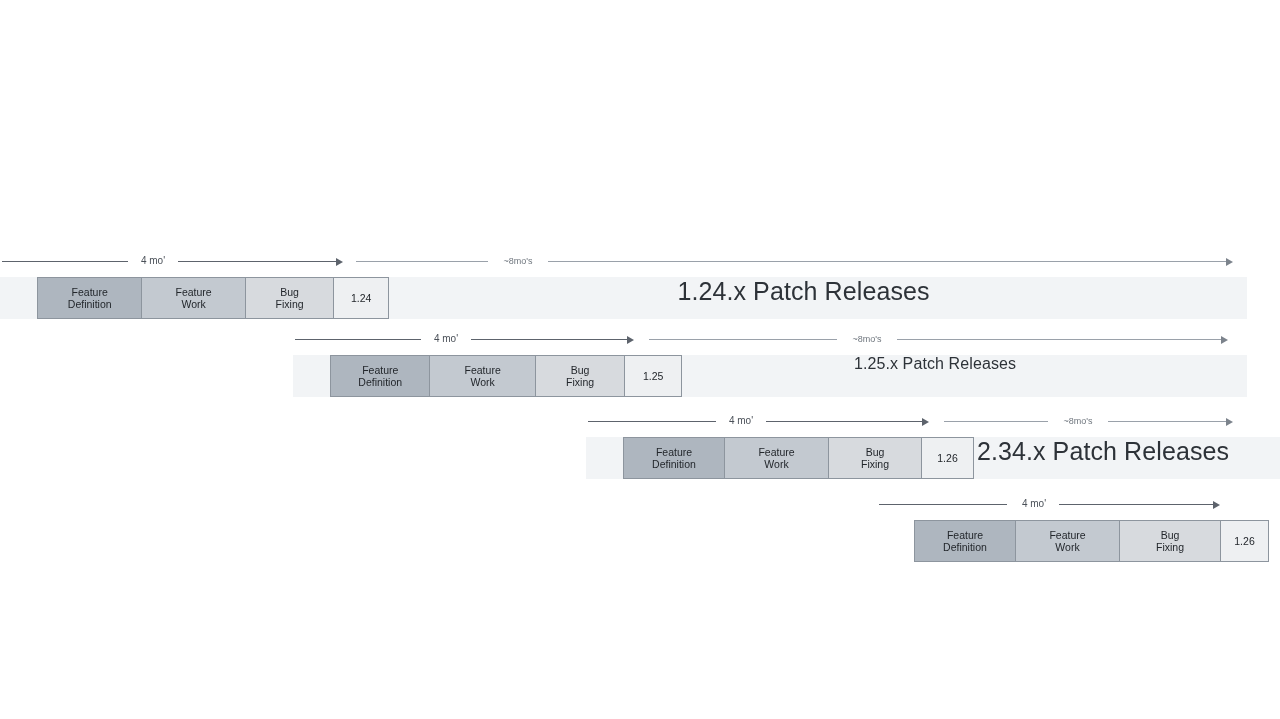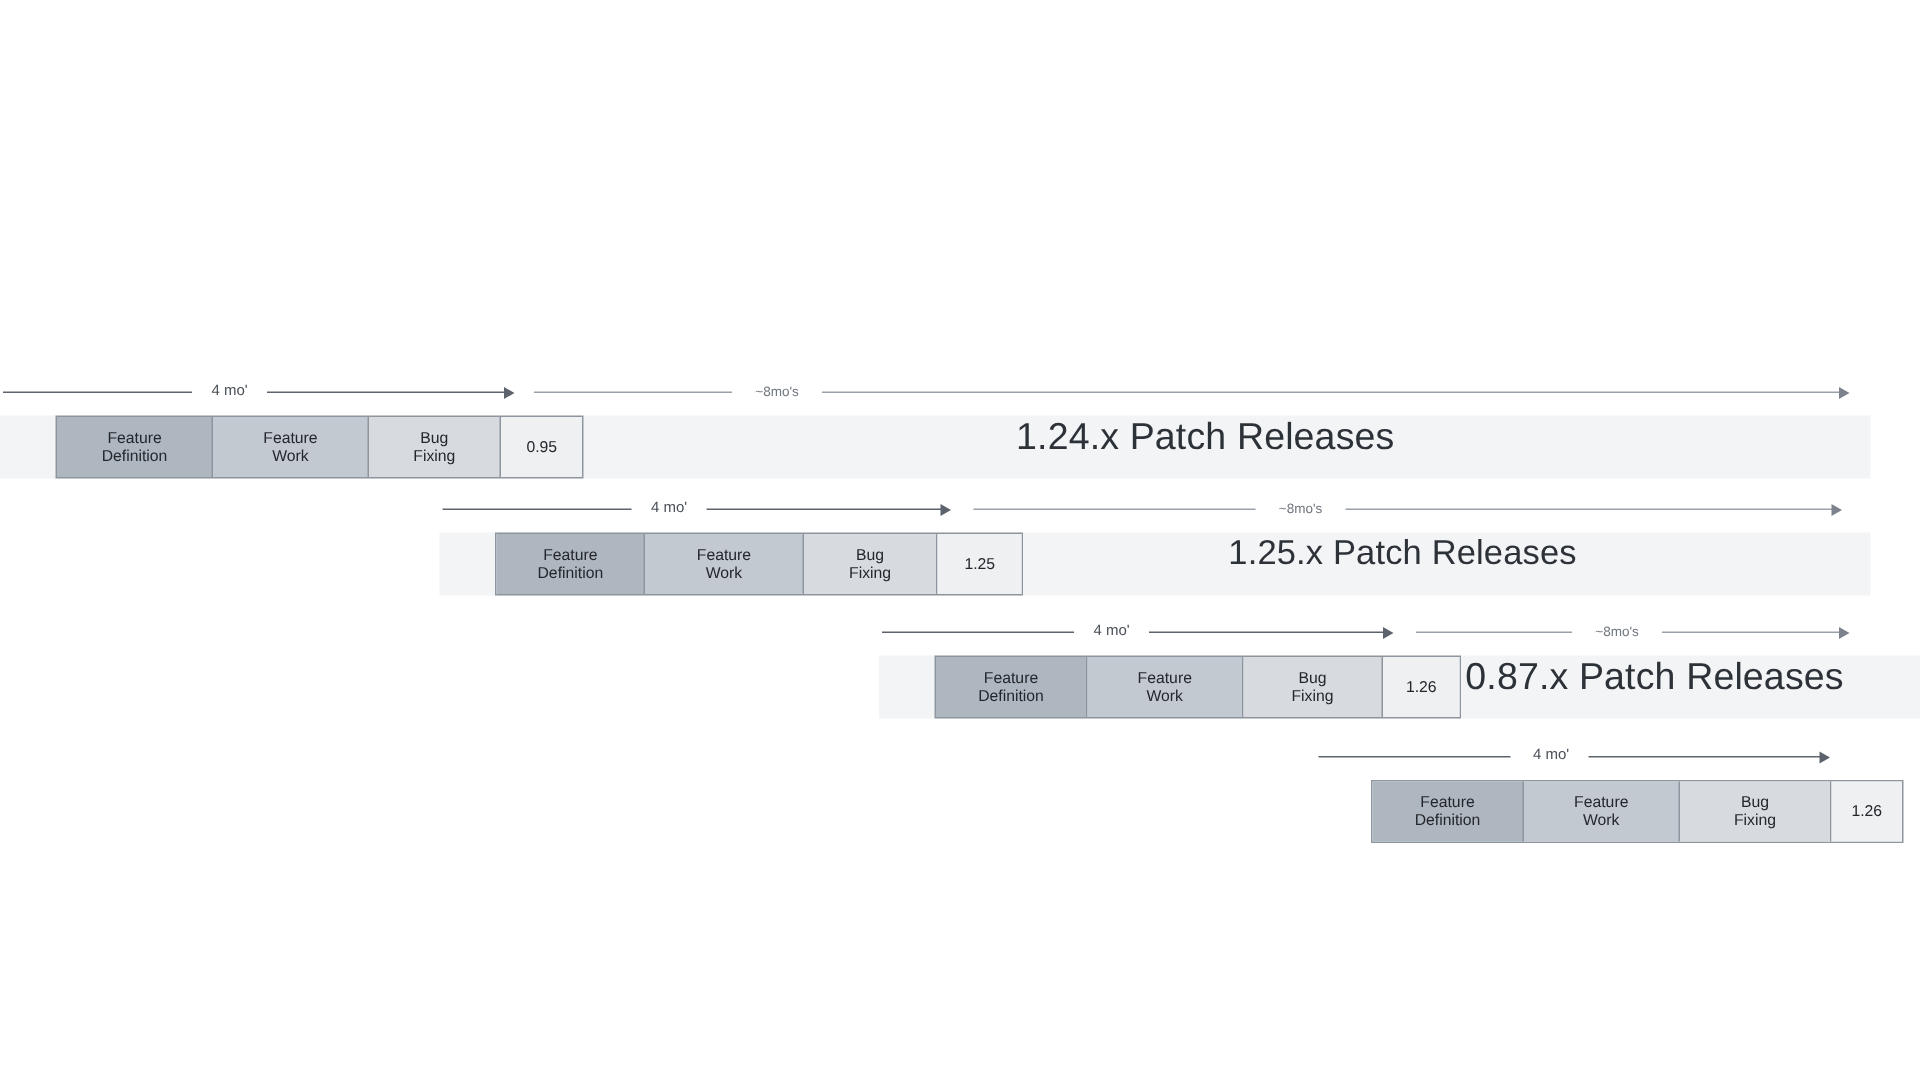--- a/index.html
+++ b/index.html
@@ -114,21 +114,21 @@
       </div>
       <div class="phase p-work" style="width:104px;">
         <span class="ln">Feature</span>
         <span class="ln">Work</span>
       </div>
       <div class="phase p-bug" style="width:89px;">
         <span class="ln">Bug</span>
         <span class="ln">Fixing</span>
       </div>
       <div class="phase p-version" style="width:54px;">
-        <span class="ln">0.95</span>
+        <span class="ln">1.24</span>
       </div>
     </div>
   </div>
 
   <div class="release-row">
 
     <div class="measure" style="left:293px;top:330px;width:348px;">
       <div class="seg" style="left:2px;width:126px;"></div>
       <div class="cap" style="left:118px;width:70px;">4 mo'</div>
       <div class="seg" style="left:178px;width:158px;"></div>
@@ -136,21 +136,21 @@
     </div>
 
     <div class="measure light" style="left:645px;top:330px;width:596px;">
       <div class="seg" style="left:4px;width:188px;"></div>
       <div class="cap" style="left:182px;width:80px;">~8mo's</div>
       <div class="seg" style="left:252px;width:326px;"></div>
       <div class="head" style="left:576px;"></div>
     </div>
 
     <div class="patch-band" style="left:293px;top:355px;width:954px;height:42px;">
-      <div class="patch-label" style="font-size:23px;margin-left:330px;">1.25.x Patch Releases</div>
+      <div class="patch-label" style="font-size:16px;margin-left:330px;">1.25.x Patch Releases</div>
     </div>
 
     <div class="phase-bar" style="left:293px;top:355px;width:352px;height:42px;">
       <div class="phase p-definition" style="width:100px;">
         <span class="ln">Feature</span>
         <span class="ln">Definition</span>
       </div>
       <div class="phase p-work" style="width:106px;">
         <span class="ln">Feature</span>
         <span class="ln">Work</span>
@@ -175,21 +175,21 @@
     </div>
 
     <div class="measure light" style="left:940px;top:412px;width:300px;">
       <div class="seg" style="left:4px;width:104px;"></div>
       <div class="cap" style="left:98px;width:80px;">~8mo's</div>
       <div class="seg" style="left:168px;width:120px;"></div>
       <div class="head" style="left:286px;"></div>
     </div>
 
     <div class="patch-band" style="left:586px;top:437px;width:694px;height:42px;">
-      <div class="patch-label" style="font-size:25px;margin-left:340px;">0.87.x Patch Releases</div>
+      <div class="patch-label" style="font-size:25px;margin-left:340px;">2.34.x Patch Releases</div>
     </div>
 
     <div class="phase-bar" style="left:586px;top:437px;width:351px;height:42px;">
       <div class="phase p-definition" style="width:101px;">
         <span class="ln">Feature</span>
         <span class="ln">Definition</span>
       </div>
       <div class="phase p-work" style="width:104px;">
         <span class="ln">Feature</span>
         <span class="ln">Work</span>

